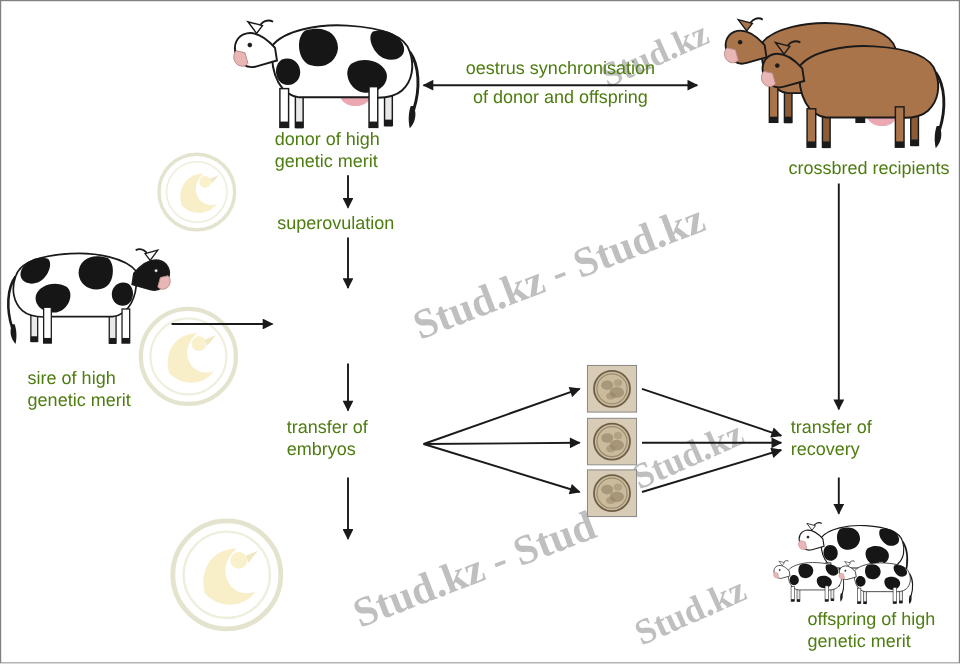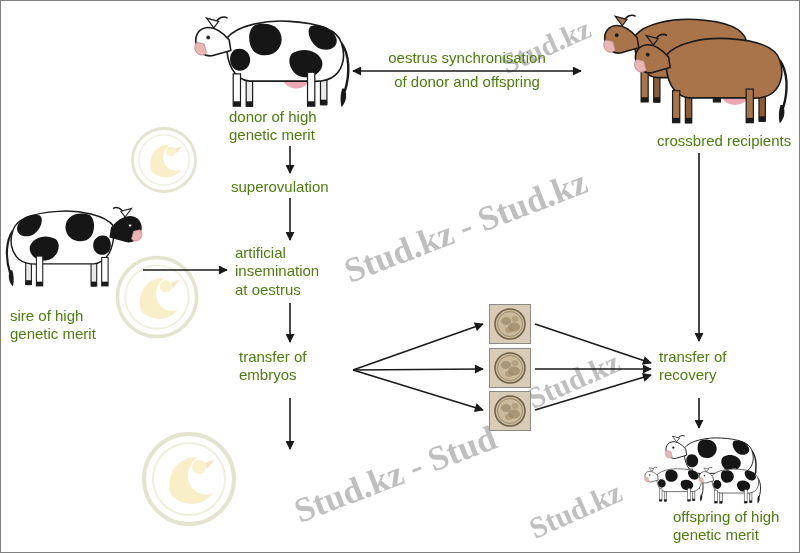--- a/index.html
+++ b/index.html
@@ -152,24 +152,21 @@
     <use href="#cow" class="calf" x="0" y="34" width="62" height="40"></use>
     <use href="#cow" class="calf" x="54" y="34" width="66" height="42"></use>
   </svg>
 
   <div class="lbl center" style="left:360px;top:48px;width:212px">oestrus synchronisation</div>
   <div class="lbl center" style="left:360px;top:72px;width:212px">of donor and offspring</div>
   <div class="lbl" style="left:228px;top:107px">donor of high
 genetic merit</div>
   <div class="lbl" style="left:230px;top:177px">superovulation</div>
   <div class="lbl" style="left:656px;top:131px">crossbred recipients</div>
-  <div class="lbl" style="left:234px;top:243px">artificial
-insemination
-at oestrus</div>
-  <div class="lbl" style="left:9px;top:306px">sire of high
+  <div class="lbl" style="left:22px;top:306px">sire of high
 genetic merit</div>
   <div class="lbl" style="left:238px;top:347px">transfer of
 embryos</div>
   <div class="lbl" style="left:658px;top:347px">transfer of
 recovery</div>
   <div class="lbl" style="left:672px;top:507px">offspring of high
 genetic merit</div>
 
 </div>
 

